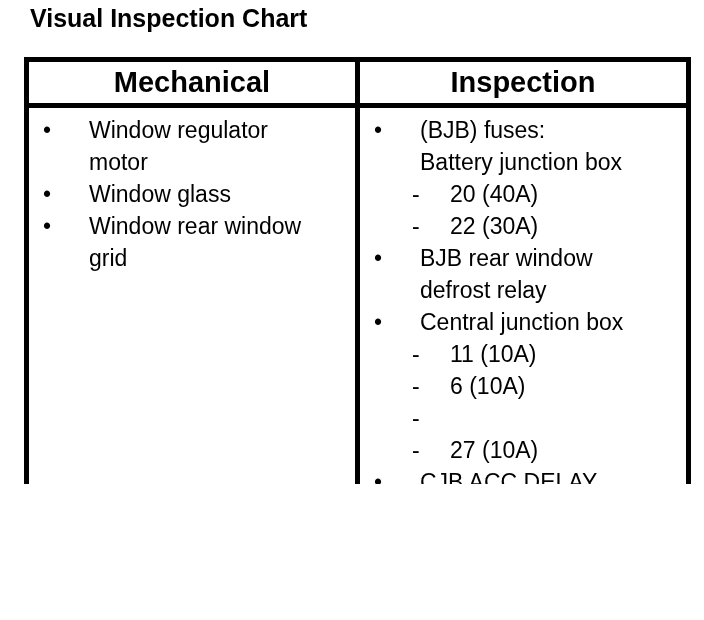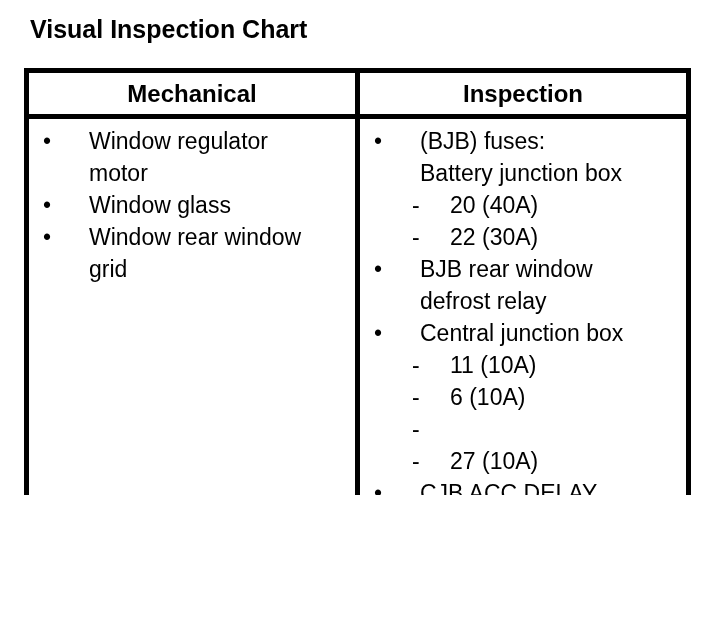--- a/index.html
+++ b/index.html
@@ -8,21 +8,20 @@
     background: #ffffff;
   }
   .page {
     position: relative;
     width: 704px;
     height: 484px;
     background: #ffffff;
     color: #000000;
     font-family: "Liberation Sans", sans-serif;
     overflow: hidden;
-    margin-top: 11px;
   }
   .title {
     position: absolute;
     left: 30px;
     top: 4px;
     margin: 0;
     font-size: 25px;
     font-weight: bold;
     color: #000000;
   }
@@ -41,21 +40,21 @@
   .header-row {
     flex: 0 0 41px;
     display: flex;
     border-bottom: 5px solid #000000;
   }
   .hcell {
     flex: 1 1 0;
     display: flex;
     align-items: center;
     justify-content: center;
-    font-size: 24px;
+    font-size: 29px;
     font-weight: bold;
     white-space: nowrap;
   }
   .vsep {
     flex: 0 0 5px;
     background: #000000;
   }
   .body-row {
     flex: 1 1 auto;
     display: flex;

